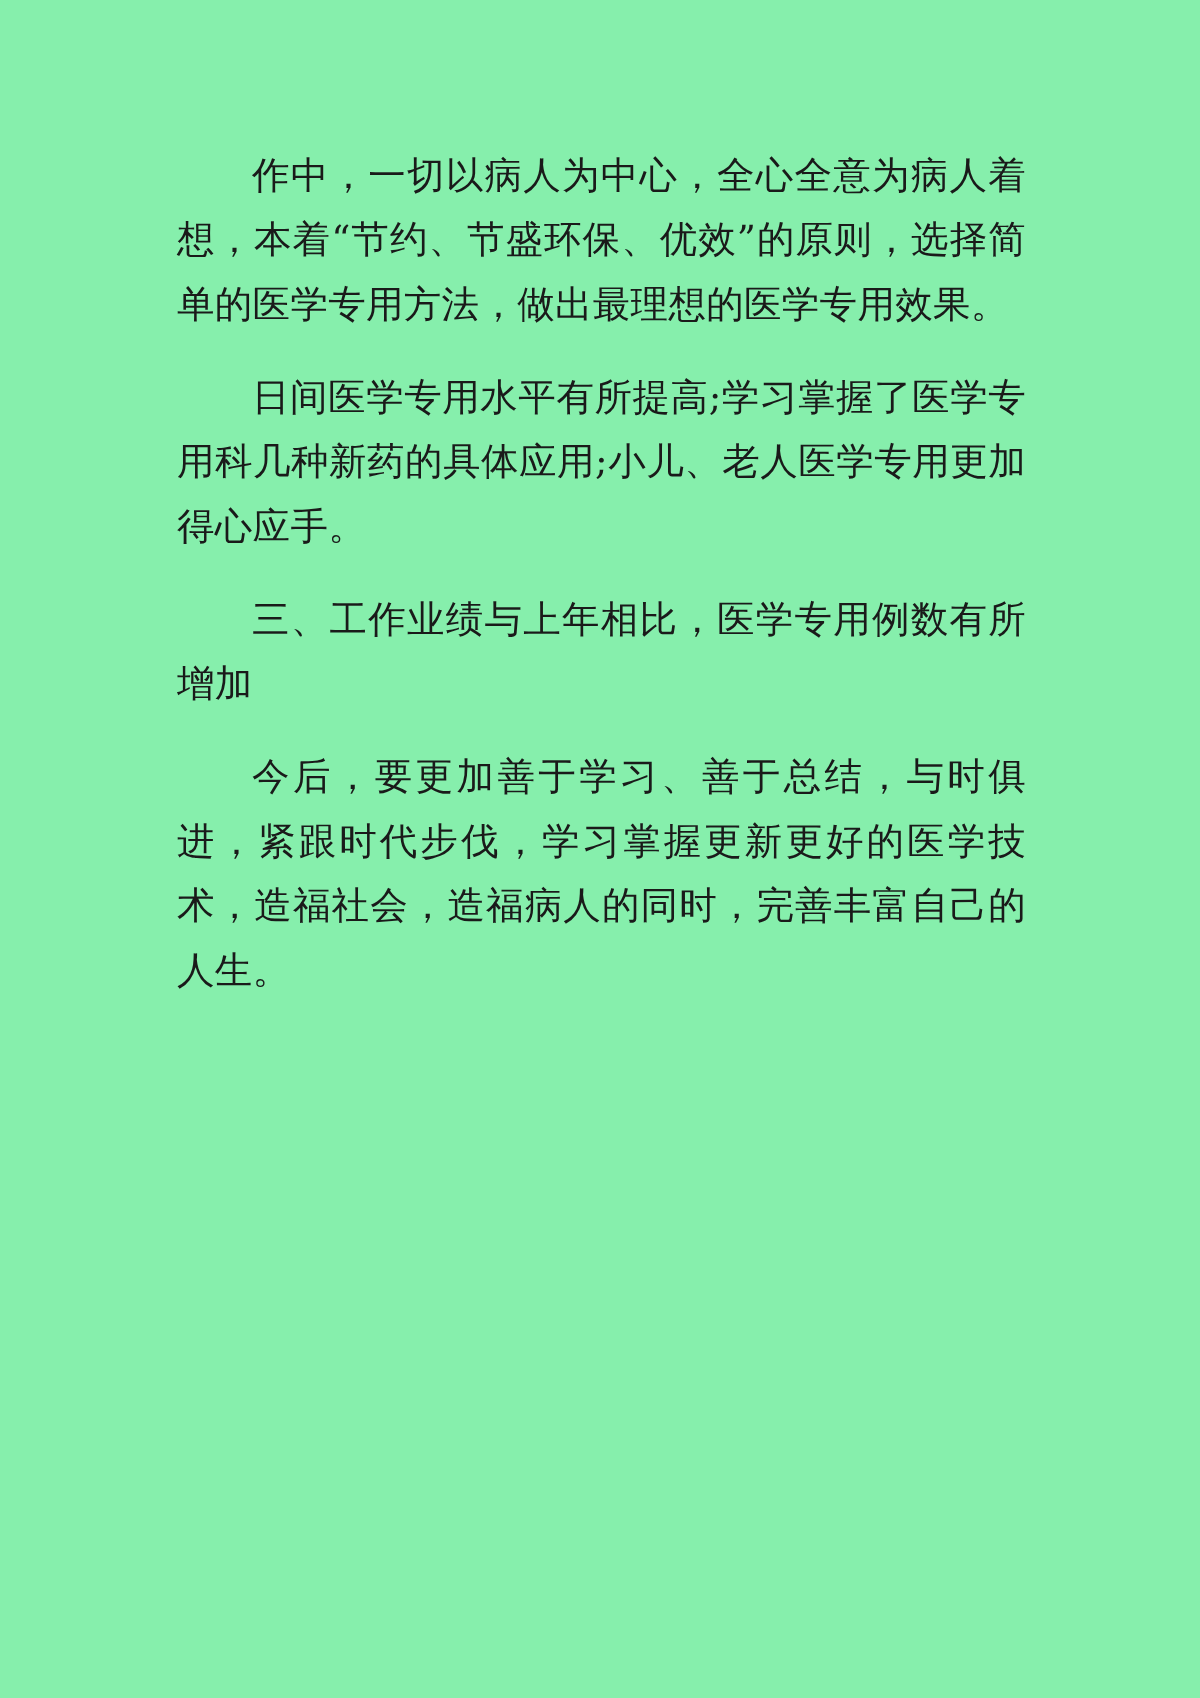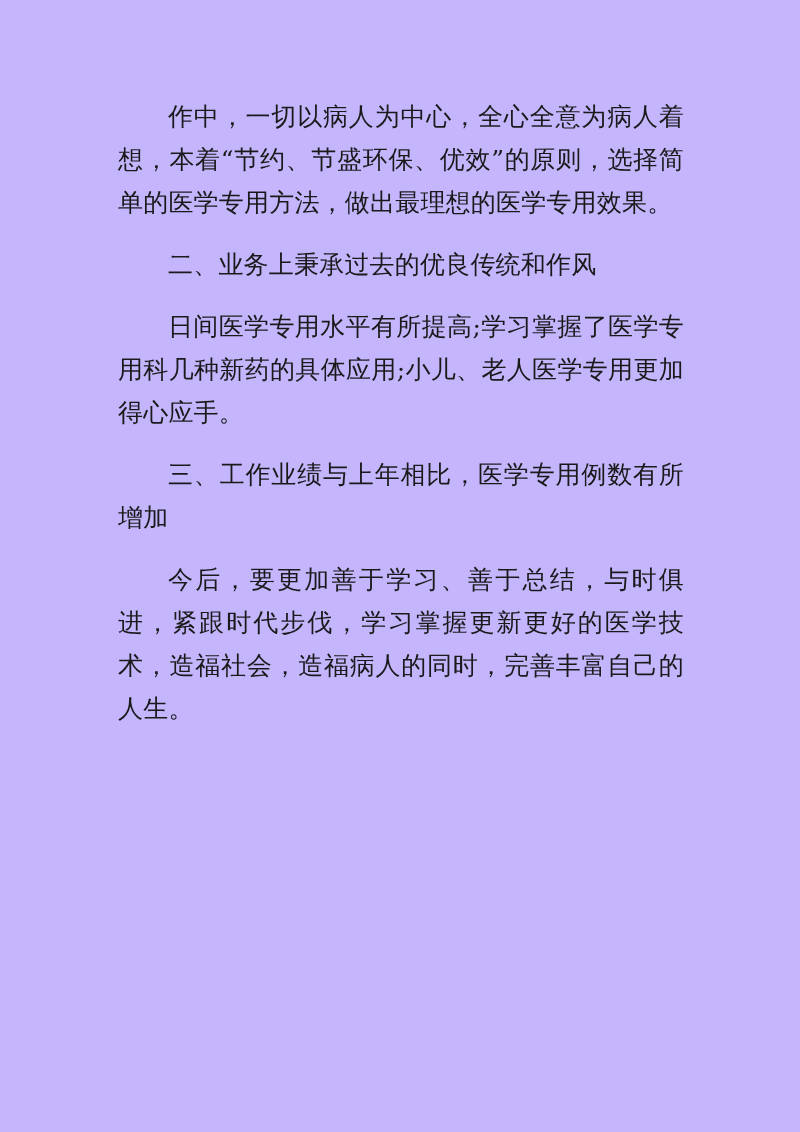--- a/index.html
+++ b/index.html
@@ -8,21 +8,21 @@
     padding: 0;
     background: #ffffff;
   }
   body {
     font-family: "DejaVu Serif", "Liberation Serif", serif;
   }
   .page {
     position: relative;
     width: 800px;
     height: 1132px;
-    background: #c4b5fd;
+    background: #86efac;
     overflow: hidden;
     box-sizing: border-box;
   }
   .text-block {
     position: absolute;
     left: 118px;
     top: 95px;
     width: 566px;
   }
   .para {
@@ -46,21 +46,20 @@
   }
 </style>
 </head>
 <body>
 
 <div class="page">
   <div class="text-block">
 
     <p class="para">作中，一切以病人为中心，全心全意为病人着想，本着“节约、节盛环保、优效”的原则，选择简单的医学专用方法，做出最理想的医学专用效果。</p>
 
-    <p class="para heading">二、业务上秉承过去的优良传统和作风</p>
 
 
     <p class="para">日间医学专用水平有所提高;学习掌握了医学专用科几种新药的具体应用;小儿、老人医学专用更加得心应手。</p>
 
     <p class="para heading">三、工作业绩与上年相比，医学专用例数有所增加</p>
 
     <p class="para">今后，要更加善于学习、善于总结，与时俱进，紧跟时代步伐，学习掌握更新更好的医学技术，造福社会，造福病人的同时，完善丰富自己的人生。</p>
 
   </div>
 </div>

